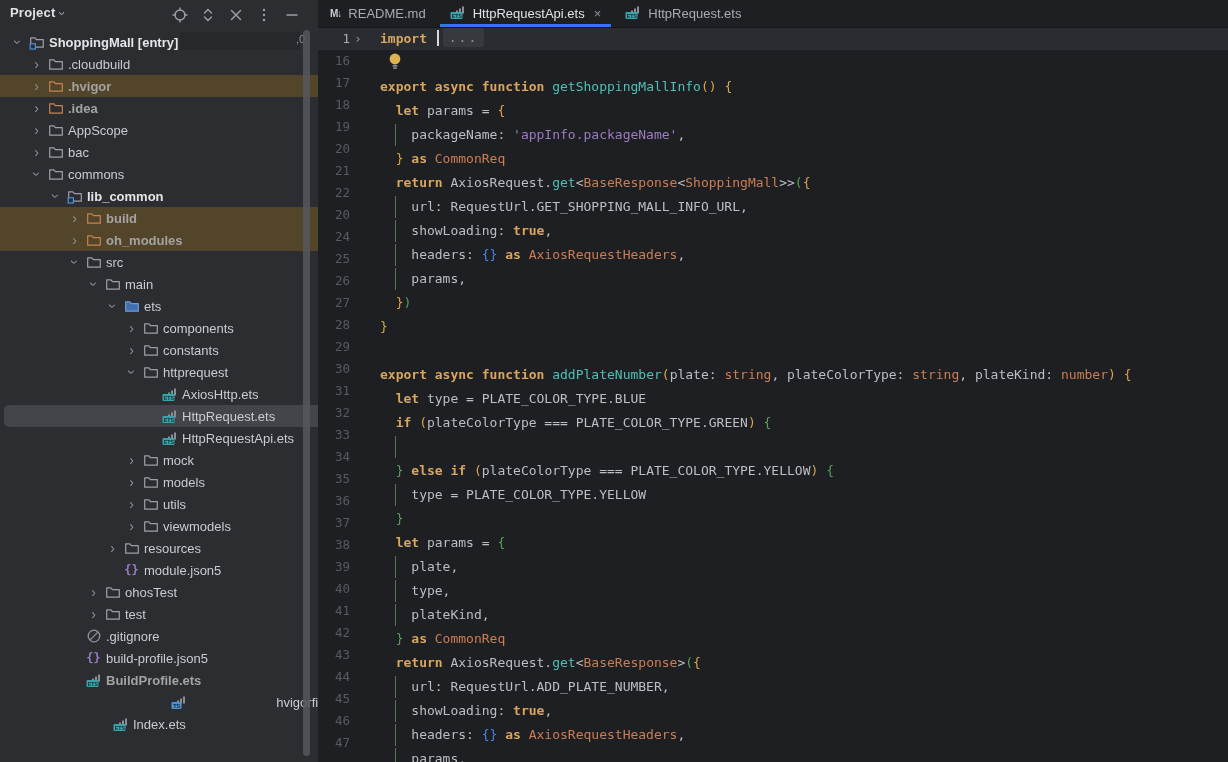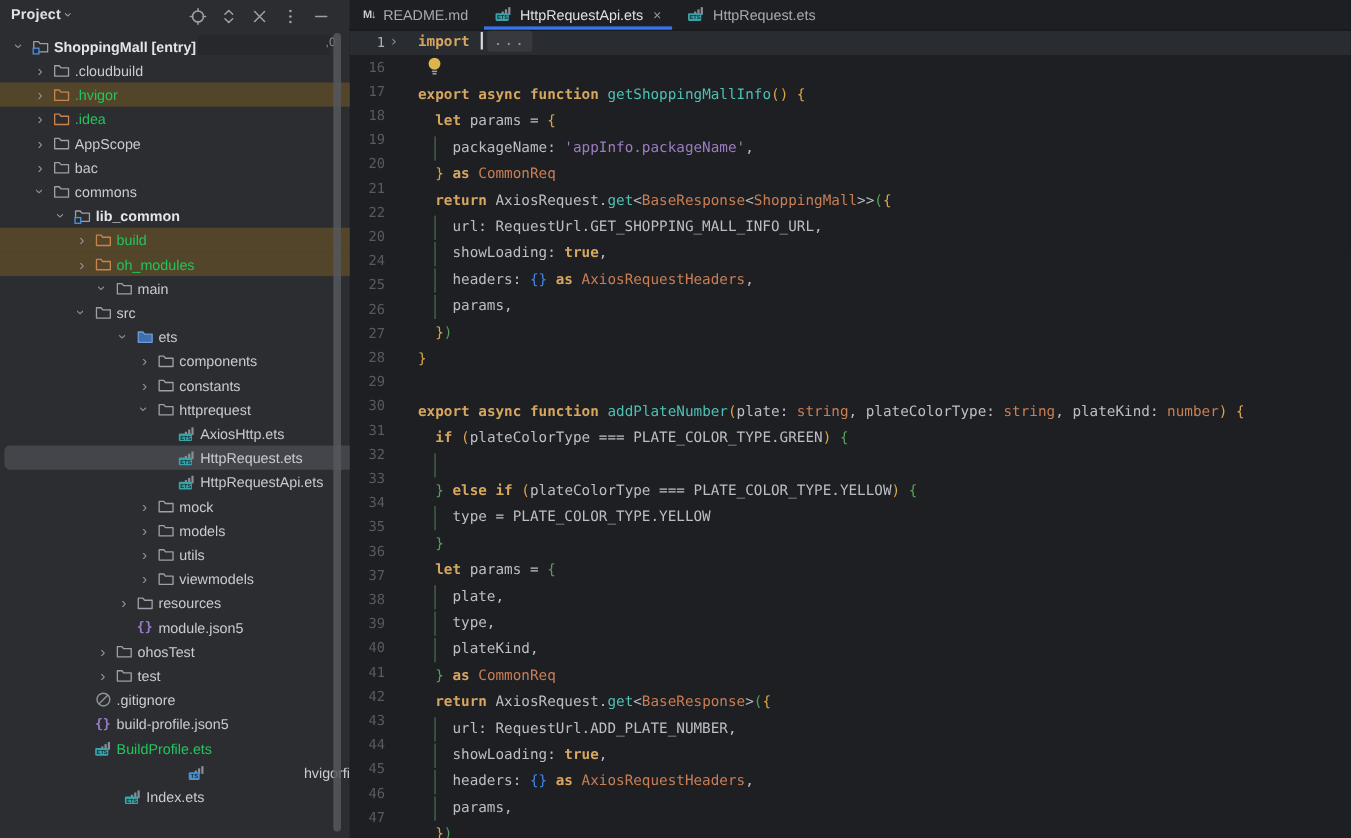--- a/index.html
+++ b/index.html
@@ -32,21 +32,21 @@
   .trow.bg-selected::before { content:""; position:absolute; left:4px; right:16px;
     top:0; bottom:0; background:#43454a; border-radius:5px; }
   .trow > * { position:relative; }
   .chev { width:19px; height:22px; display:inline-flex; align-items:center;
     justify-content:center; color:#8f939a; font-size:14px; flex:none; }
   .chev.down { transform:rotate(90deg); }
   .ticon { width:19px; height:22px; display:inline-flex; align-items:center;
     justify-content:center; flex:none; }
   .tlbl { font-size:13px; color:#c9cbd0; margin-left:3px; }
   .tlbl.bold { color:#e3e5e9; font-weight:bold; }
-  .tlbl.orange { color:#22c55e; }
+  .tlbl.orange { color:#a3a3a3;font-weight:bold; }
   .json5-glyph { color:#9b7cc8; font-size:12px; font-weight:bold;
     font-family:"DejaVu Sans Mono", monospace; }
 
   .panel-scrollbar { position:absolute; left:303px; top:30px; width:7px; height:726px;
     background:#55585c; border-radius:4px; opacity:.85; }
 
   
   .editor { position:absolute; left:318px; top:0; width:910px; height:762px;
     background:#1e1f22; }
   .tabbar { position:relative; height:28px; display:flex; align-items:stretch;
@@ -220,37 +220,37 @@
         </div>
         <div class="trow bg-excluded" style="padding-left: 65px;">
           <span class="chev">›</span>
           <span class="ticon">
             <svg width="16" height="16" viewBox="0 0 16 16">
               <path d="M1.7 13.2 V3.8 h4.2 l1.5 1.9 h6.9 v7.5 z" fill="none" stroke="#c8834f" stroke-width="1.2" stroke-linejoin="round"></path>
             </svg>
           </span>
           <span class="tlbl orange">oh_modules</span>
         </div>
+        <div class="trow" style="padding-left: 65px;">
+          <span class="chev down">›</span>
+          <span class="ticon">
+            <svg width="16" height="16" viewBox="0 0 16 16">
+              <path d="M1.7 13.2 V3.8 h4.2 l1.5 1.9 h6.9 v7.5 z" fill="none" stroke="#9da0a6" stroke-width="1.2" stroke-linejoin="round"></path>
+            </svg>
+          </span>
+          <span class="tlbl">src</span>
+        </div>
         <div class="trow" style="padding-left: 84px;">
           <span class="chev down">›</span>
           <span class="ticon">
             <svg width="16" height="16" viewBox="0 0 16 16">
               <path d="M1.7 13.2 V3.8 h4.2 l1.5 1.9 h6.9 v7.5 z" fill="none" stroke="#9da0a6" stroke-width="1.2" stroke-linejoin="round"></path>
             </svg>
           </span>
           <span class="tlbl">main</span>
-        </div>
-        <div class="trow" style="padding-left: 65px;">
-          <span class="chev down">›</span>
-          <span class="ticon">
-            <svg width="16" height="16" viewBox="0 0 16 16">
-              <path d="M1.7 13.2 V3.8 h4.2 l1.5 1.9 h6.9 v7.5 z" fill="none" stroke="#9da0a6" stroke-width="1.2" stroke-linejoin="round"></path>
-            </svg>
-          </span>
-          <span class="tlbl">src</span>
         </div>
         <div class="trow" style="padding-left: 103px;">
           <span class="chev down">›</span>
           <span class="ticon">
             <svg width="16" height="16" viewBox="0 0 16 16">
               <path d="M1.7 13.2 V3.8 h4.2 l1.5 1.9 h6.9 v7.5 z" fill="#3f6fae" stroke="#6d9bd8" stroke-width="1.2" stroke-linejoin="round"></path>
             </svg>
           </span>
           <span class="tlbl">ets</span>
         </div>
@@ -562,20 +562,21 @@
         <div class="cl"><span class="p">  </span><span class="by">}</span><span class="p"> </span><span class="k">as</span><span class="p"> </span><span class="ty">CommonReq</span></div>
         <div class="cl"><span class="p">  </span><span class="k">return</span><span class="p"> AxiosRequest.</span><span class="fn">get</span><span class="p">&lt;</span><span class="ty">BaseResponse</span><span class="p">&lt;</span><span class="ty">ShoppingMall</span><span class="p">&gt;&gt;</span><span class="gr">(</span><span class="by">{</span></div>
         <div class="cl"><span class="guide"></span><span class="p">    url: RequestUrl.GET_SHOPPING_MALL_INFO_URL,</span></div>
         <div class="cl"><span class="guide"></span><span class="p">    showLoading: </span><span class="k">true</span><span class="p">,</span></div>
         <div class="cl"><span class="guide"></span><span class="p">    headers: </span><span class="bb">{}</span><span class="p"> </span><span class="k">as</span><span class="p"> </span><span class="ty">AxiosRequestHeaders</span><span class="p">,</span></div>
         <div class="cl"><span class="guide"></span><span class="p">    params,</span></div>
         <div class="cl"><span class="p">  </span><span class="by">}</span><span class="gr">)</span></div>
         <div class="cl"><span class="by">}</span></div>
         <div class="cl"></div>
         <div class="cl"><span class="k">export</span><span class="p"> </span><span class="k">async</span><span class="p"> </span><span class="k">function</span><span class="p"> </span><span class="fn">addPlateNumber</span><span class="by">(</span><span class="p">plate: </span><span class="ty">string</span><span class="p">, plateColorType: </span><span class="ty">string</span><span class="p">, plateKind: </span><span class="ty">number</span><span class="by">)</span><span class="p"> </span><span class="by">{</span></div>
+        <div class="cl"><span class="p">  </span><span class="k">let</span><span class="p"> type = PLATE_COLOR_TYPE.BLUE</span></div>
         <div class="cl"><span class="p">  </span><span class="k">if</span><span class="p"> </span><span class="by">(</span><span class="p">plateColorType === PLATE_COLOR_TYPE.GREEN</span><span class="by">)</span><span class="p"> </span><span class="gr">{</span></div>
         <div class="cl"><span class="guide"></span></div>
         <div class="cl"><span class="p">  </span><span class="gr">}</span><span class="p"> </span><span class="k">else</span><span class="p"> </span><span class="k">if</span><span class="p"> </span><span class="by">(</span><span class="p">plateColorType === PLATE_COLOR_TYPE.YELLOW</span><span class="by">)</span><span class="p"> </span><span class="gr">{</span></div>
         <div class="cl"><span class="guide"></span><span class="p">    type = PLATE_COLOR_TYPE.YELLOW</span></div>
         <div class="cl"><span class="p">  </span><span class="gr">}</span></div>
         <div class="cl"><span class="p">  </span><span class="k">let</span><span class="p"> params = </span><span class="gr">{</span></div>
         <div class="cl"><span class="guide"></span><span class="p">    plate,</span></div>
         <div class="cl"><span class="guide"></span><span class="p">    type,</span></div>
         <div class="cl"><span class="guide"></span><span class="p">    plateKind,</span></div>
         <div class="cl"><span class="p">  </span><span class="gr">}</span><span class="p"> </span><span class="k">as</span><span class="p"> </span><span class="ty">CommonReq</span></div>

